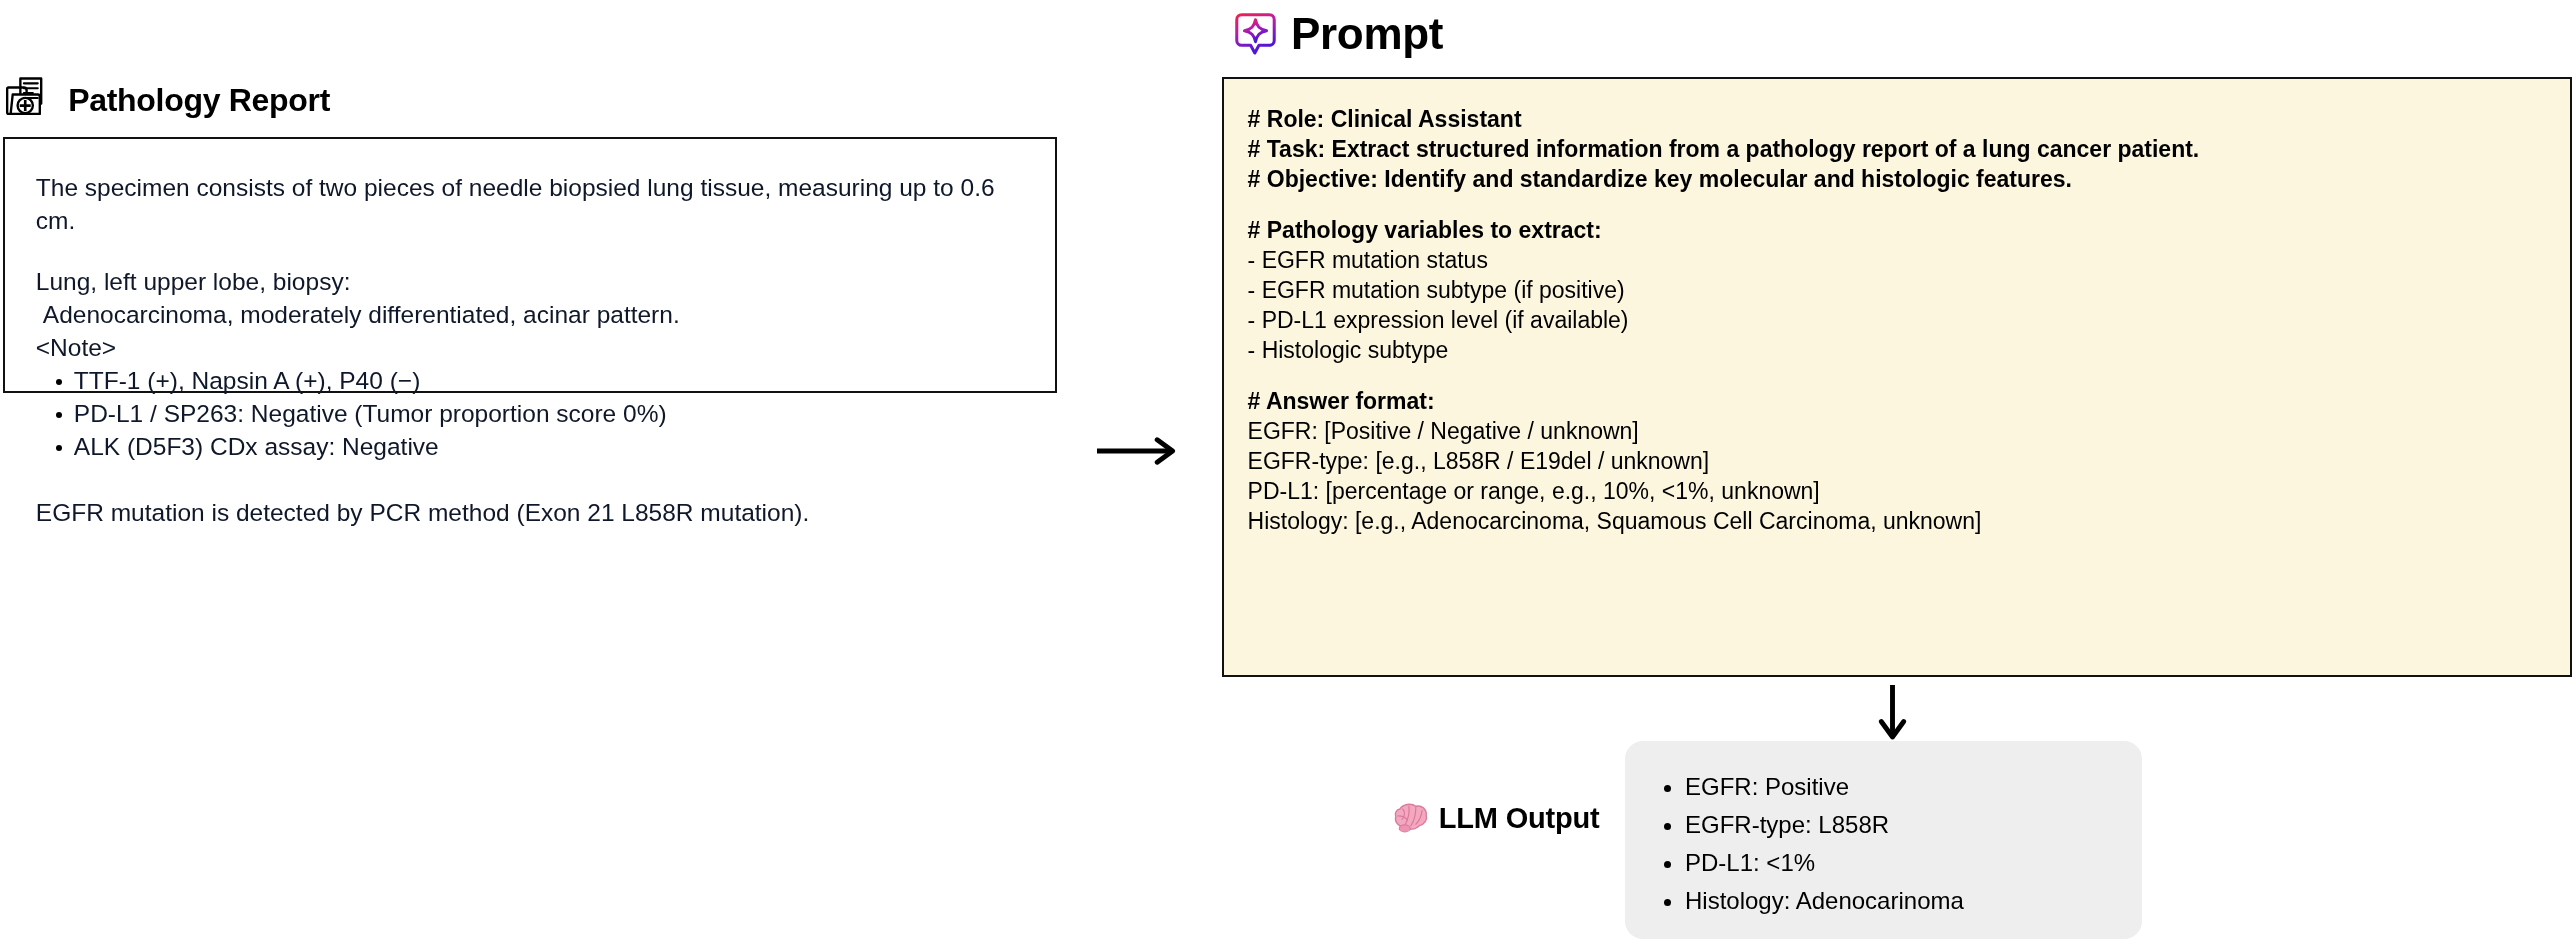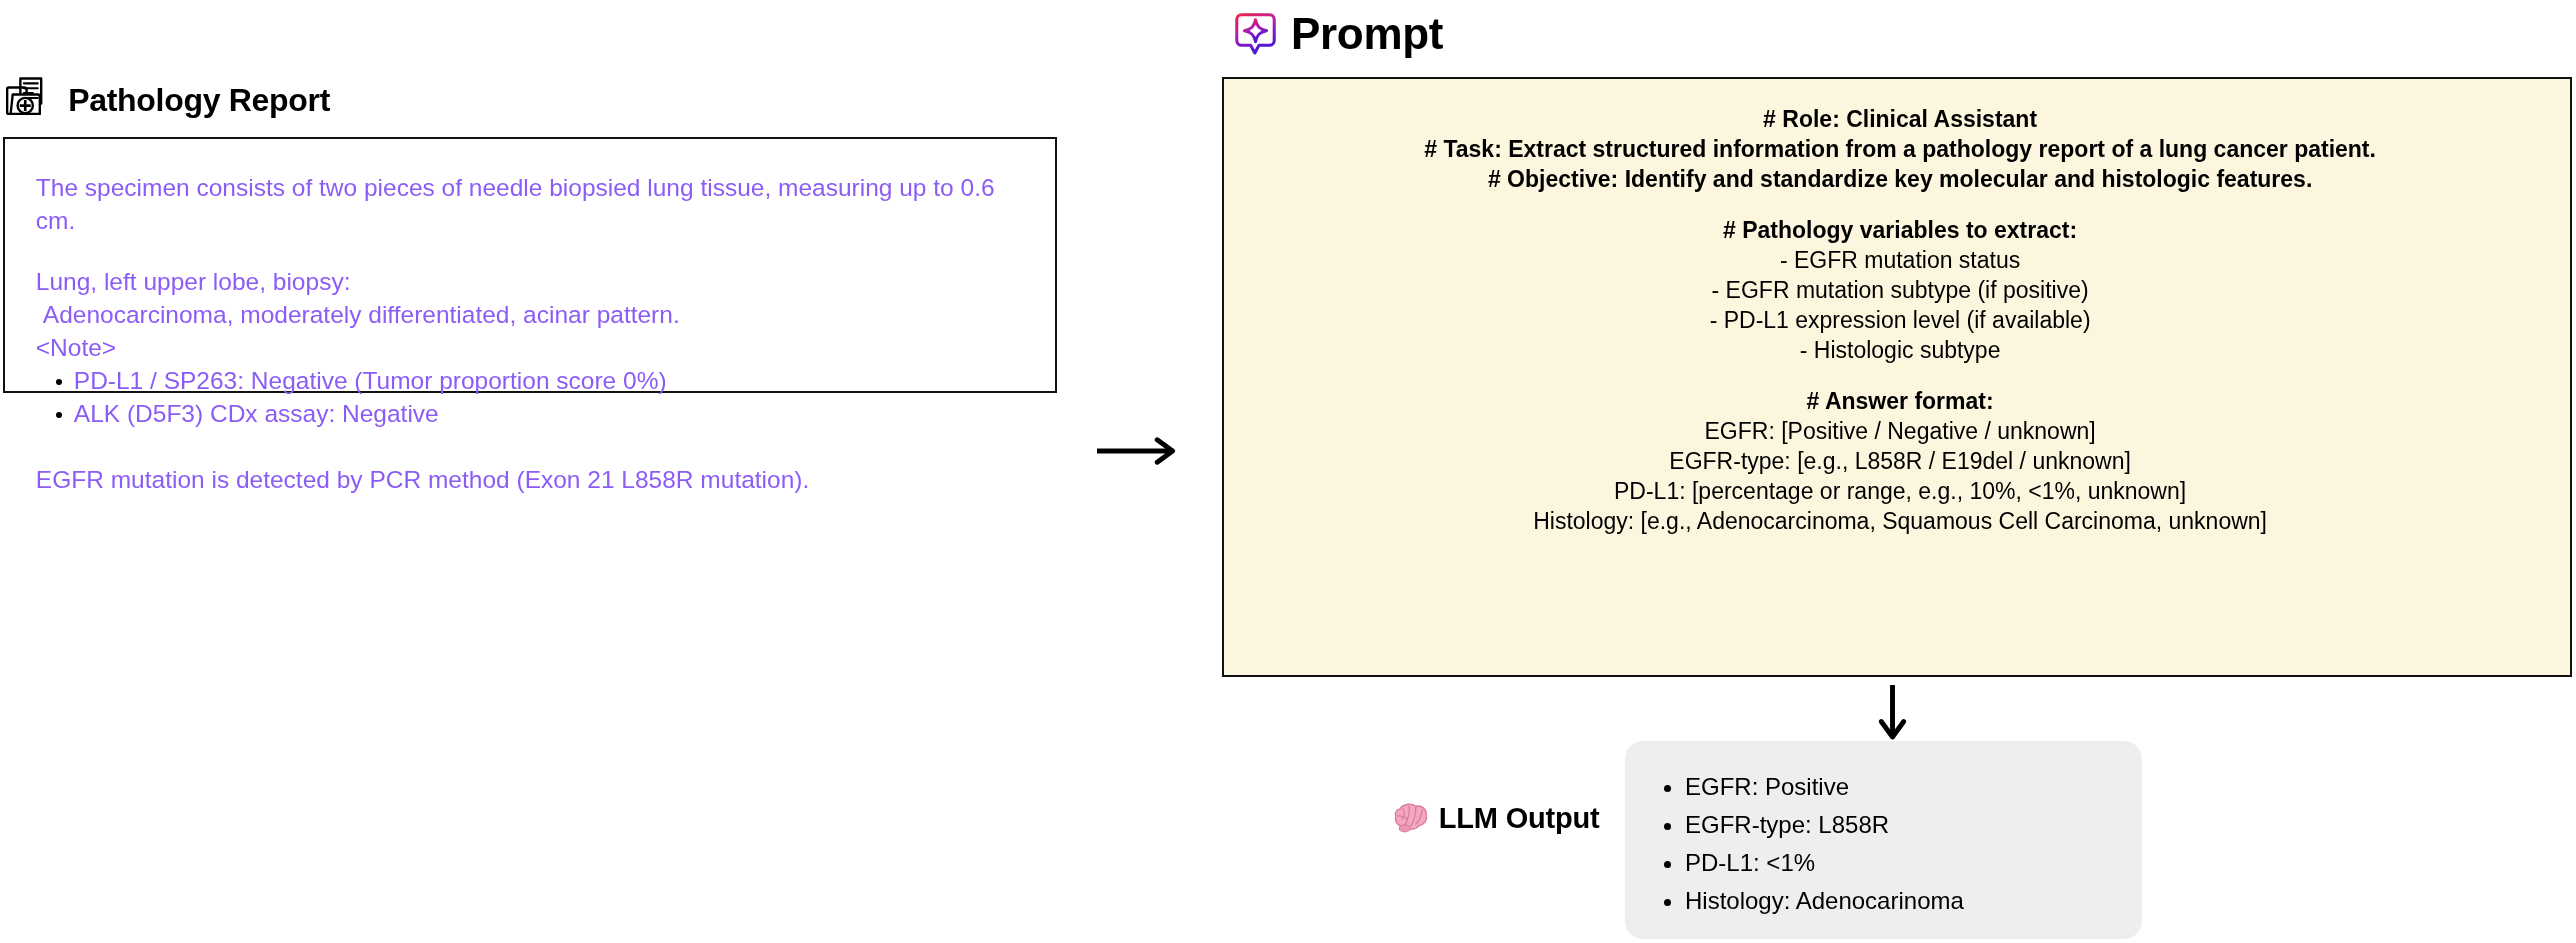--- a/index.html
+++ b/index.html
@@ -50,21 +50,21 @@
     box-sizing: border-box;
     background: #ffffff;
   }
   #pathology-body {
     position: absolute;
     left: 31px;
     top: 32px;
     right: 19.6px;
     font-size: 24.5px;
     line-height: 33px;
-    color: #8b5cf6;
+    color: #0f172a;
   }
   #pathology-body .para { margin: 0 0 28px 0; }
   #pathology-body .tight { margin: 0; }
   #pathology-body .indent { padding-left: 7px; }
   #pathology-body ul {
     margin: 0;
     padding-left: 38px;
     list-style: none;
   }
   #pathology-body ul li {
@@ -126,21 +126,21 @@
     position: absolute;
     left: 24px;
     top: 25px;
     right: 17px;
     font-size: 23px;
     line-height: 30px;
   }
   #prompt-body .b { font-weight: bold; }
   #prompt-body .blk { margin: 0 0 21px 0; }
   #prompt-body .blk:last-child { margin-bottom: 16px; }
-  #prompt-body .row { white-space: nowrap; text-align: center; }
+  #prompt-body .row { white-space: nowrap; }
 
   
   #flow-arrow-down {
     left: 1877px;
     top: 685px;
     width: 31px;
     height: 59px;
   }
 
   
@@ -215,20 +215,21 @@
     <span class="title">Pathology Report</span>
   </div>
 
   <div id="pathology-box">
     <div id="pathology-body">
       <p class="para">The specimen consists of two pieces of needle biopsied lung tissue, measuring up to 0.6 cm.</p>
       <p class="tight">Lung, left upper lobe, biopsy:</p>
       <p class="tight indent">Adenocarcinoma, moderately differentiated, acinar pattern.</p>
       <p class="tight">&lt;Note&gt;</p>
       <ul>
+        <li>TTF-1 (+), Napsin A (+), P40 (−)</li>
         <li>PD-L1 / SP263: Negative (Tumor proportion score 0%)</li>
         <li>ALK (D5F3) CDx assay: Negative</li>
       </ul>
       <div class="spacer"></div>
       <p class="tight">EGFR mutation is detected by  PCR method (Exon 21 L858R mutation).</p>
     </div>
   </div>
 </div>
 
 <span class="abs" id="flow-arrow-right">

